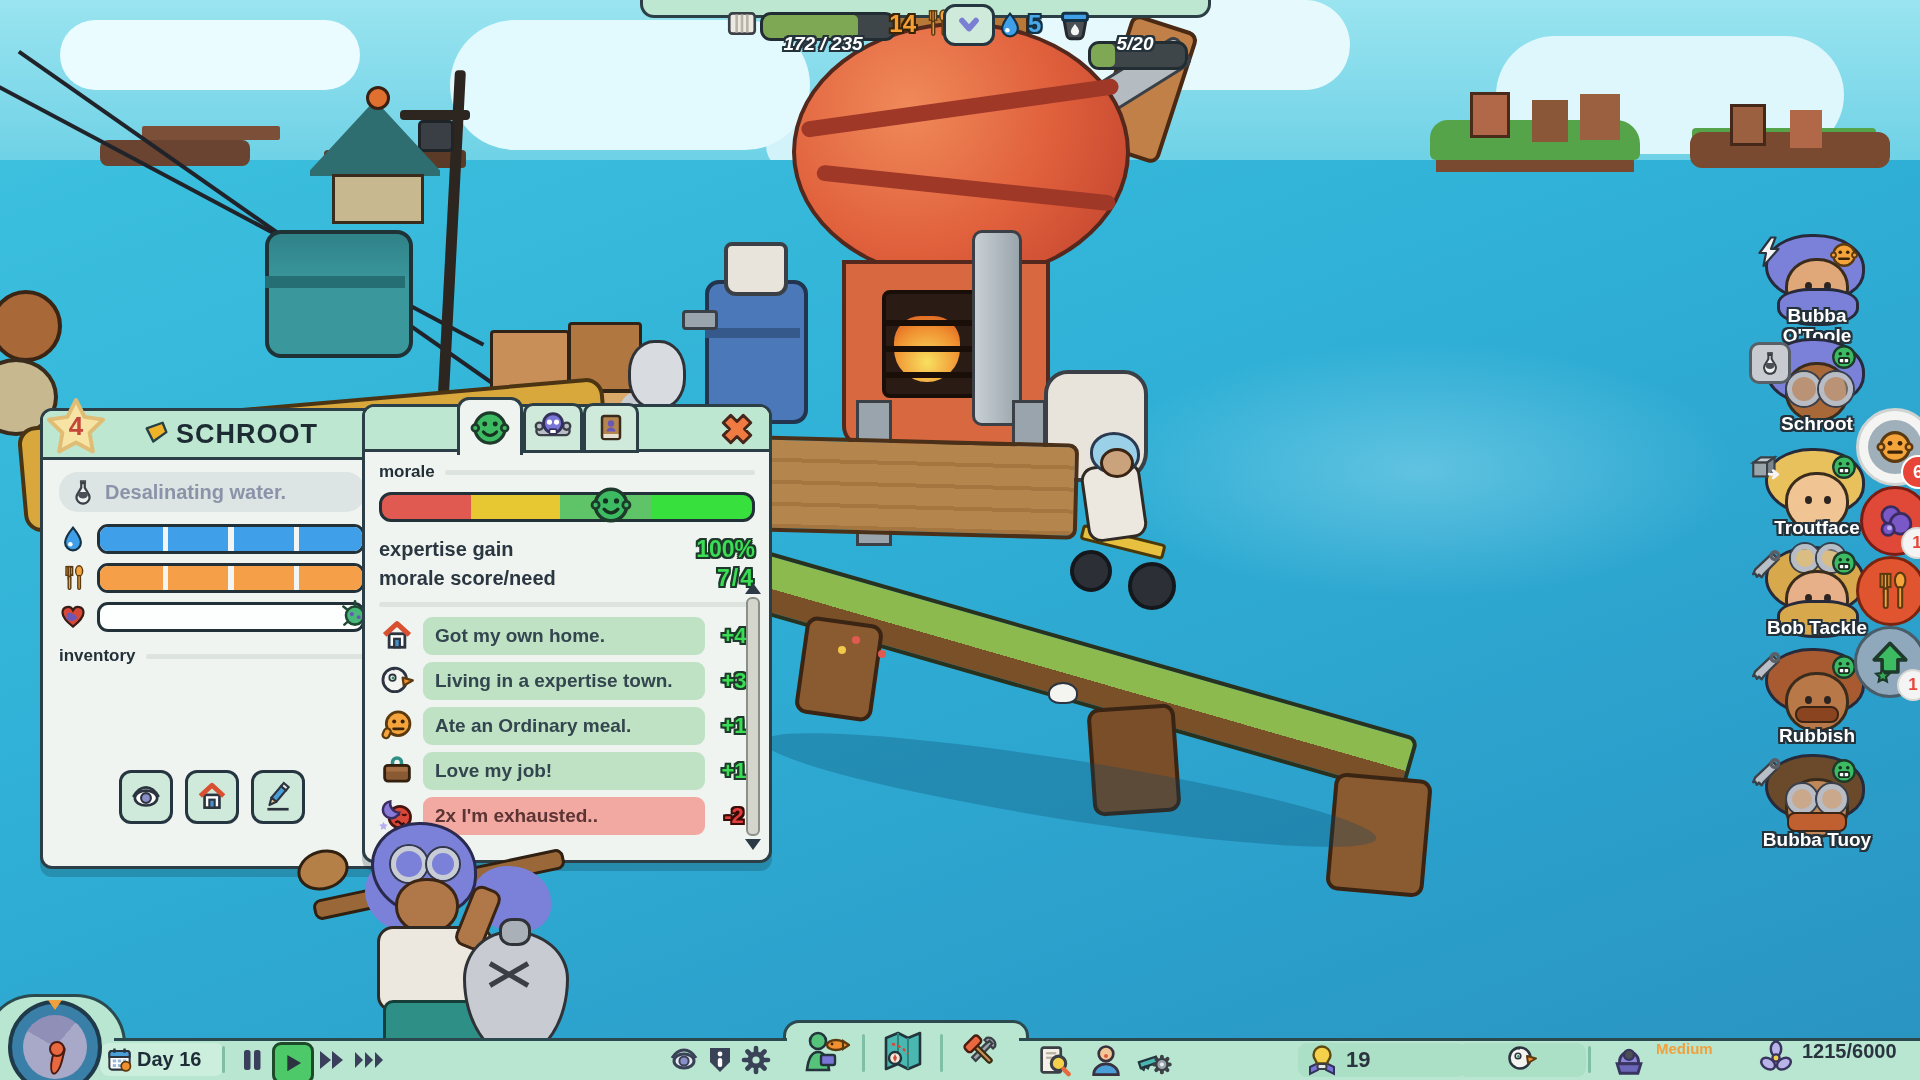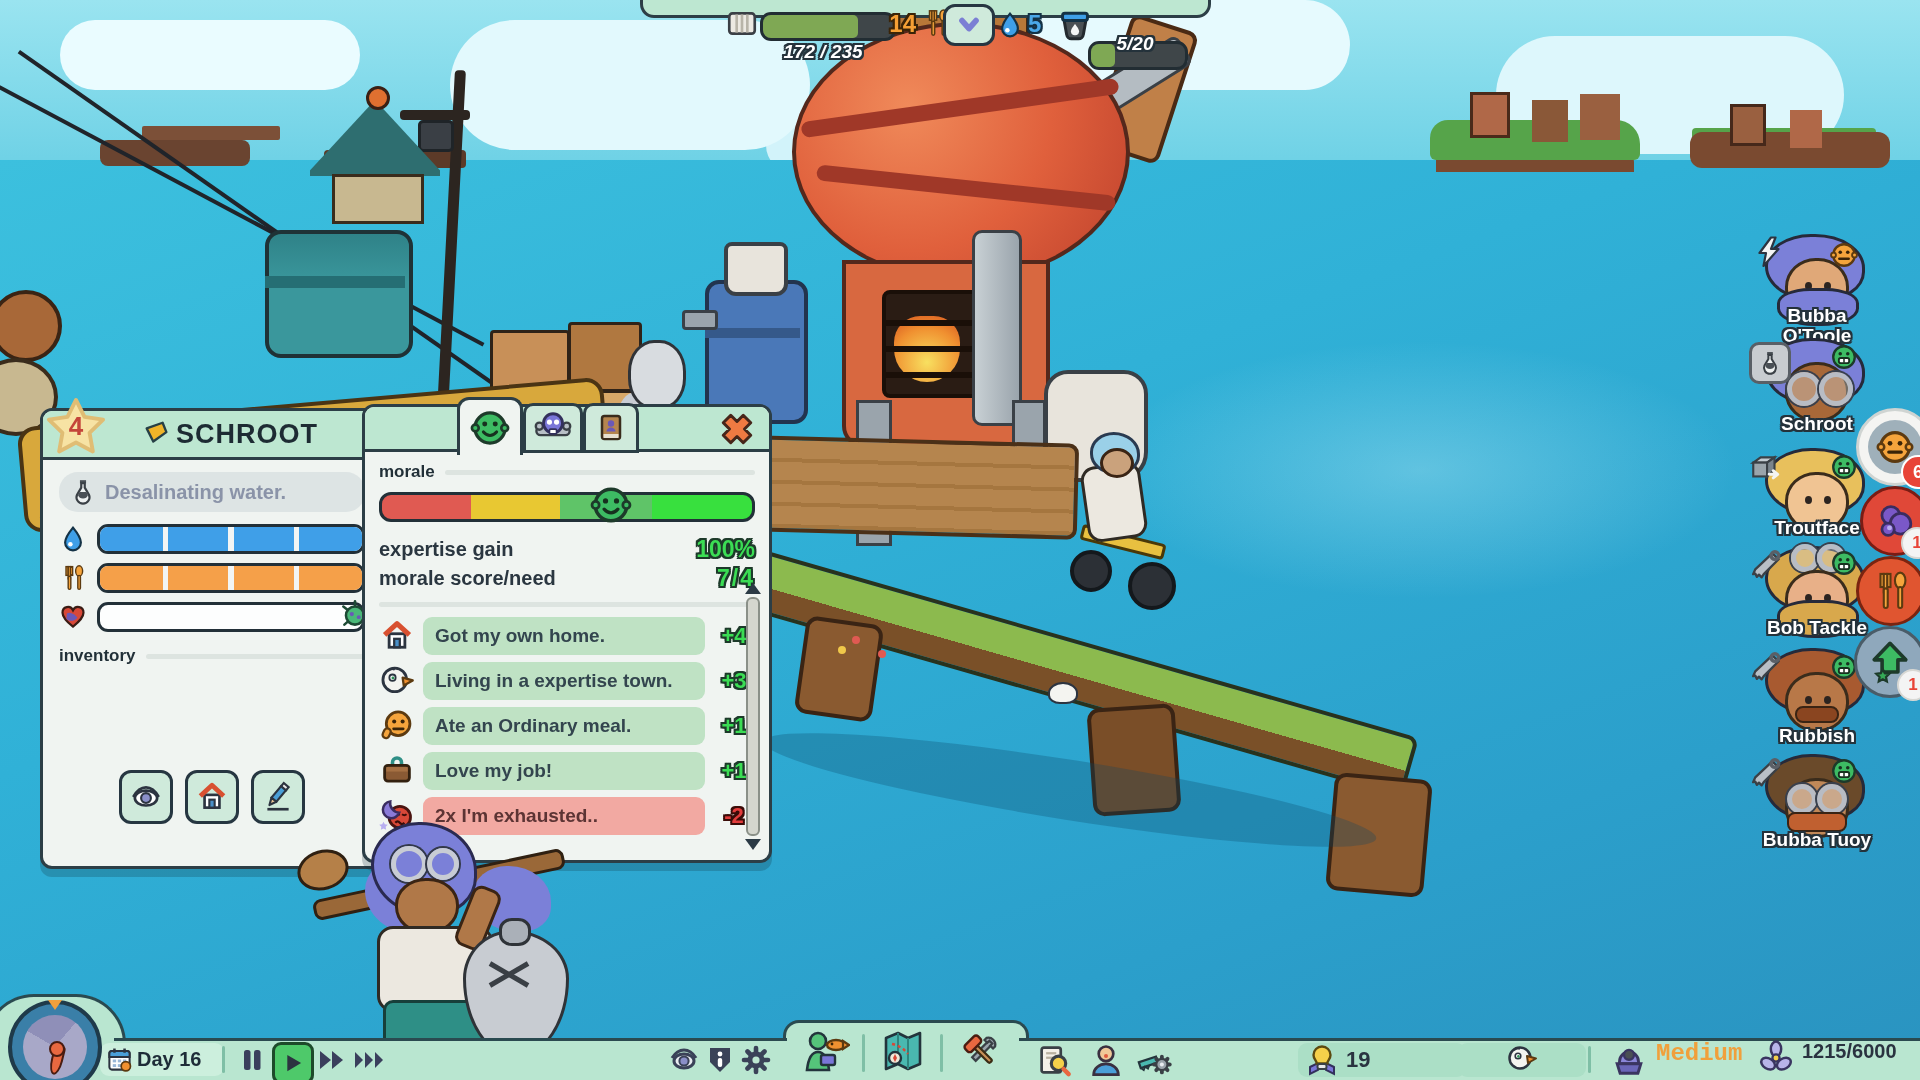--- a/index.html
+++ b/index.html
@@ -456,21 +456,21 @@
 
   <div class="abs mint" style="left:640px;top:-16px;width:565px;height:28px;border:3px solid #2c3e46;border-radius:0 0 14px 14px;z-index:60;"></div>
   <div class="abs" style="left:724px;top:6px;z-index:61;">
       <svg class="ic" width="36" height="34">
         <use href="#i-crate"></use>
       </svg>
     </div>
   <div class="abs bar" style="left:760px;top:12px;width:130px;height:23px;z-index:60;">
       <i style="background: rgb(127, 168, 84); border-radius: 5px; width: 73%;"></i>
     </div>
-  <div class="abs white tout" style="left:748px;top:33px;width:150px;text-align:center;font-size:19px;z-index:61;margin-top:8px;">172 / 235</div>
+  <div class="abs white tout" style="left:748px;top:33px;width:150px;text-align:center;font-size:19px;z-index:61;">172 / 235</div>
   <div class="abs tout" style="--oc:#3a2408;left:876px;top:10px;width:40px;text-align:right;font-size:24px;font-weight:800;color:#f5a035;z-index:61;">14</div>
   <div class="abs" style="left:922px;top:8px;z-index:61;">
       <svg class="ic" width="30" height="30">
         <use href="#i-utensils"></use>
       </svg>
     </div>
   <div class="abs btn" style="left:943px;top:4px;width:46px;height:36px;z-index:61;">
       <svg class="ic" width="30" height="28">
         <use href="#i-chevron"></use>
       </svg>
@@ -961,21 +961,21 @@
       </span>
     <span style="font-weight:800;font-size:22px;color:#2a3340;">95</span>
   </div>
   <div class="abs sep-v" style="left:1588px;top:1046px;width:3px;height:27px;z-index:52;"></div>
 
   <div class="abs" style="left:1610px;top:1040px;z-index:52;">
       <svg class="ic" width="38" height="38">
         <use href="#i-buoy"></use>
       </svg>
     </div>
-  <div class="abs" style="left:1656px;top:1040px;font-weight:800;font-size:24px;color:#f0a03c;z-index:52;font-family:Liberation Mono, monospace;">Medium</div>
+  <div class="abs" style="left:1656px;top:1040px;font-weight:800;font-size:15px;color:#f0a03c;z-index:52;">Medium</div>
 
   <div class="abs" style="left:1758px;top:1040px;z-index:52;">
       <svg class="ic" width="36" height="36">
         <use href="#i-prop"></use>
       </svg>
     </div>
   <div class="abs" style="left:1802px;top:1040px;font-weight:800;font-size:20px;color:#2a3340;z-index:52;">1215/6000</div>
 
 </div>
 

